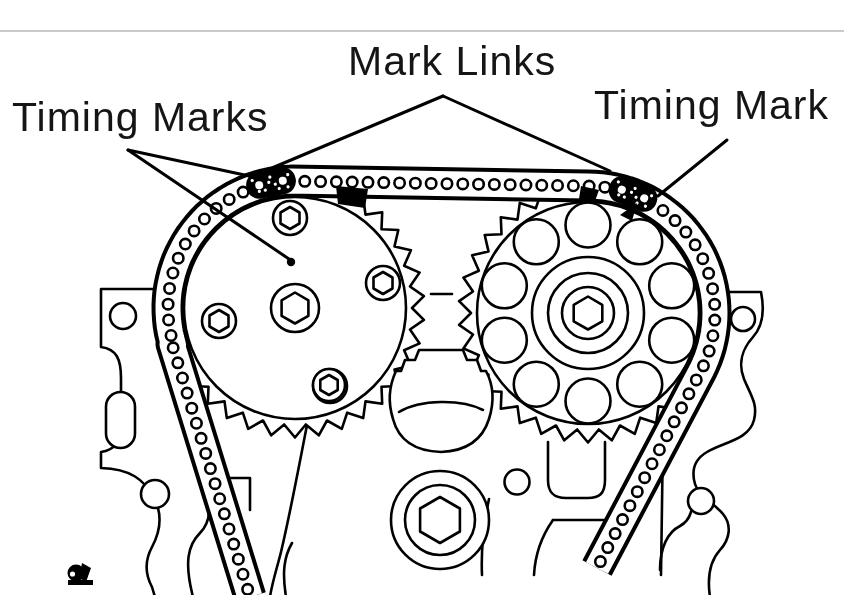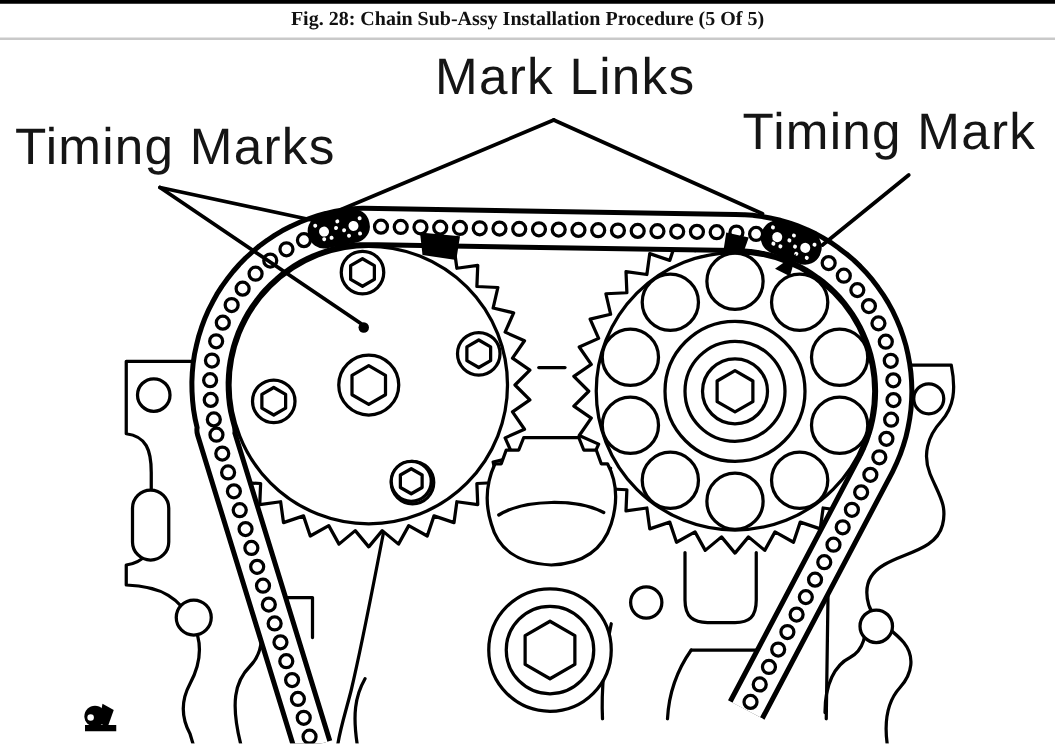--- a/index.html
+++ b/index.html
@@ -12,23 +12,20 @@
           font-size:16px;line-height:26px;color:#111;}
   .divider{position:absolute;top:30px;left:0;width:844px;height:2px;background:#c9c9c9;}
   svg{position:absolute;top:0;left:0;}
   .callout{font-family:"Liberation Sans",sans-serif;fill:#151515;}
 </style>
 </head>
 <body>
 
 <div class="stage">
 
-  <div class="topbar">
-    <span class="figure-title">Fig. 28: Chain Sub-Assy Installation Procedure (5 Of 5)</span>
-  </div>
   <div class="divider"></div>
 
   <svg id="diagram" width="844" height="595" viewBox="0 0 844 595">
     <g id="art">
         <g>
           <path d="M164,289 L101,289 L101,347 C117,349 121,360 121,378 L121,427 C121,443 114,450 101,452 L101,468 C130,469 144,479 154,498 C163,515 160,532 152,547 C145,560 145,574 152,587 L155,597" stroke="#000" stroke-width="2.6" fill="none" stroke-linejoin="round" stroke-linecap="round"></path>
           <path d="M164,289 L164,312" stroke="#000" stroke-width="2.6" fill="none" stroke-linejoin="round" stroke-linecap="round"></path>
           <path d="M193,597 C184,562 188,545 200,533 C212,521 210,504 207,489 L207,430 C207,408 196,400 191,383 L191,350" stroke="#000" stroke-width="2.6" fill="none" stroke-linejoin="round" stroke-linecap="round"></path>
           <path d="M200,478 L250,478 L250,510" stroke="#000" stroke-width="2.6" fill="none" stroke-linejoin="round" stroke-linecap="round"></path>
           <path d="M704,292 L761,292 C765,312 763,326 753,337 C742,349 738,364 744,379 C751,396 758,404 754,420 C749,440 723,442 707,452 C695,459 691,470 695,484 C699,497 713,502 723,514 C732,525 730,539 720,550 C710,561 707,577 710,597" stroke="#000" stroke-width="2.6" fill="none" stroke-linejoin="round" stroke-linecap="round"></path>

